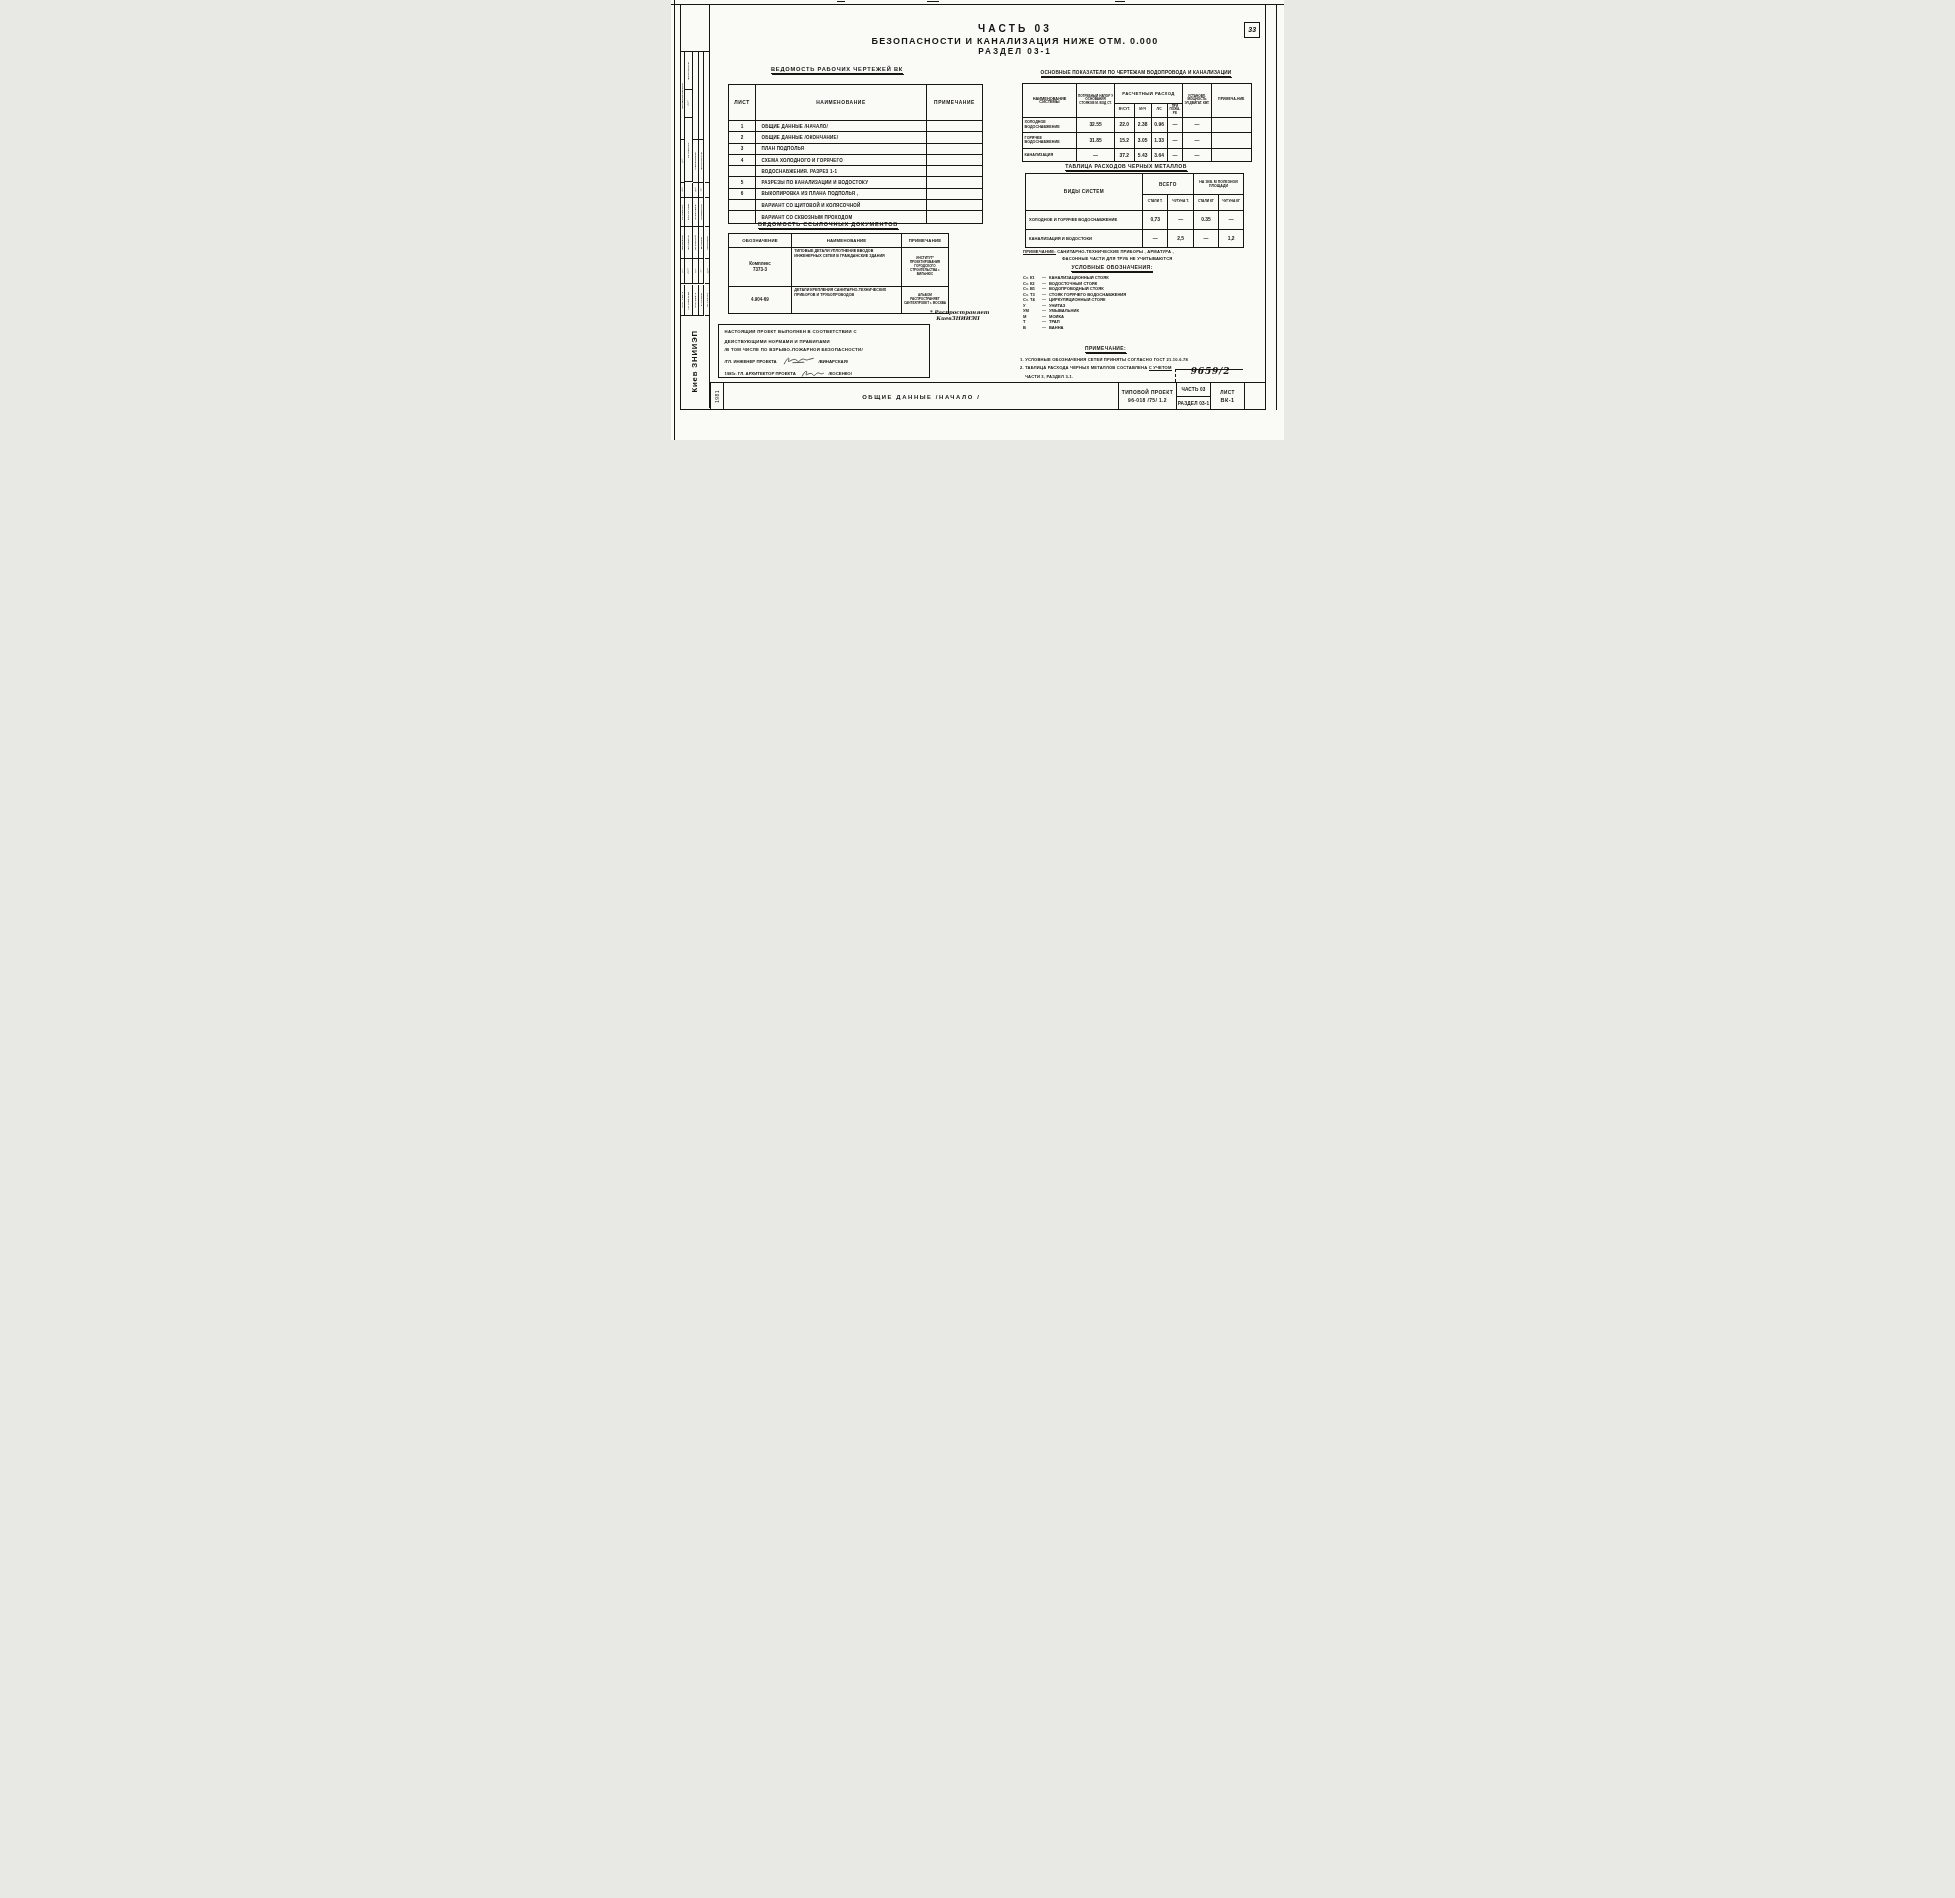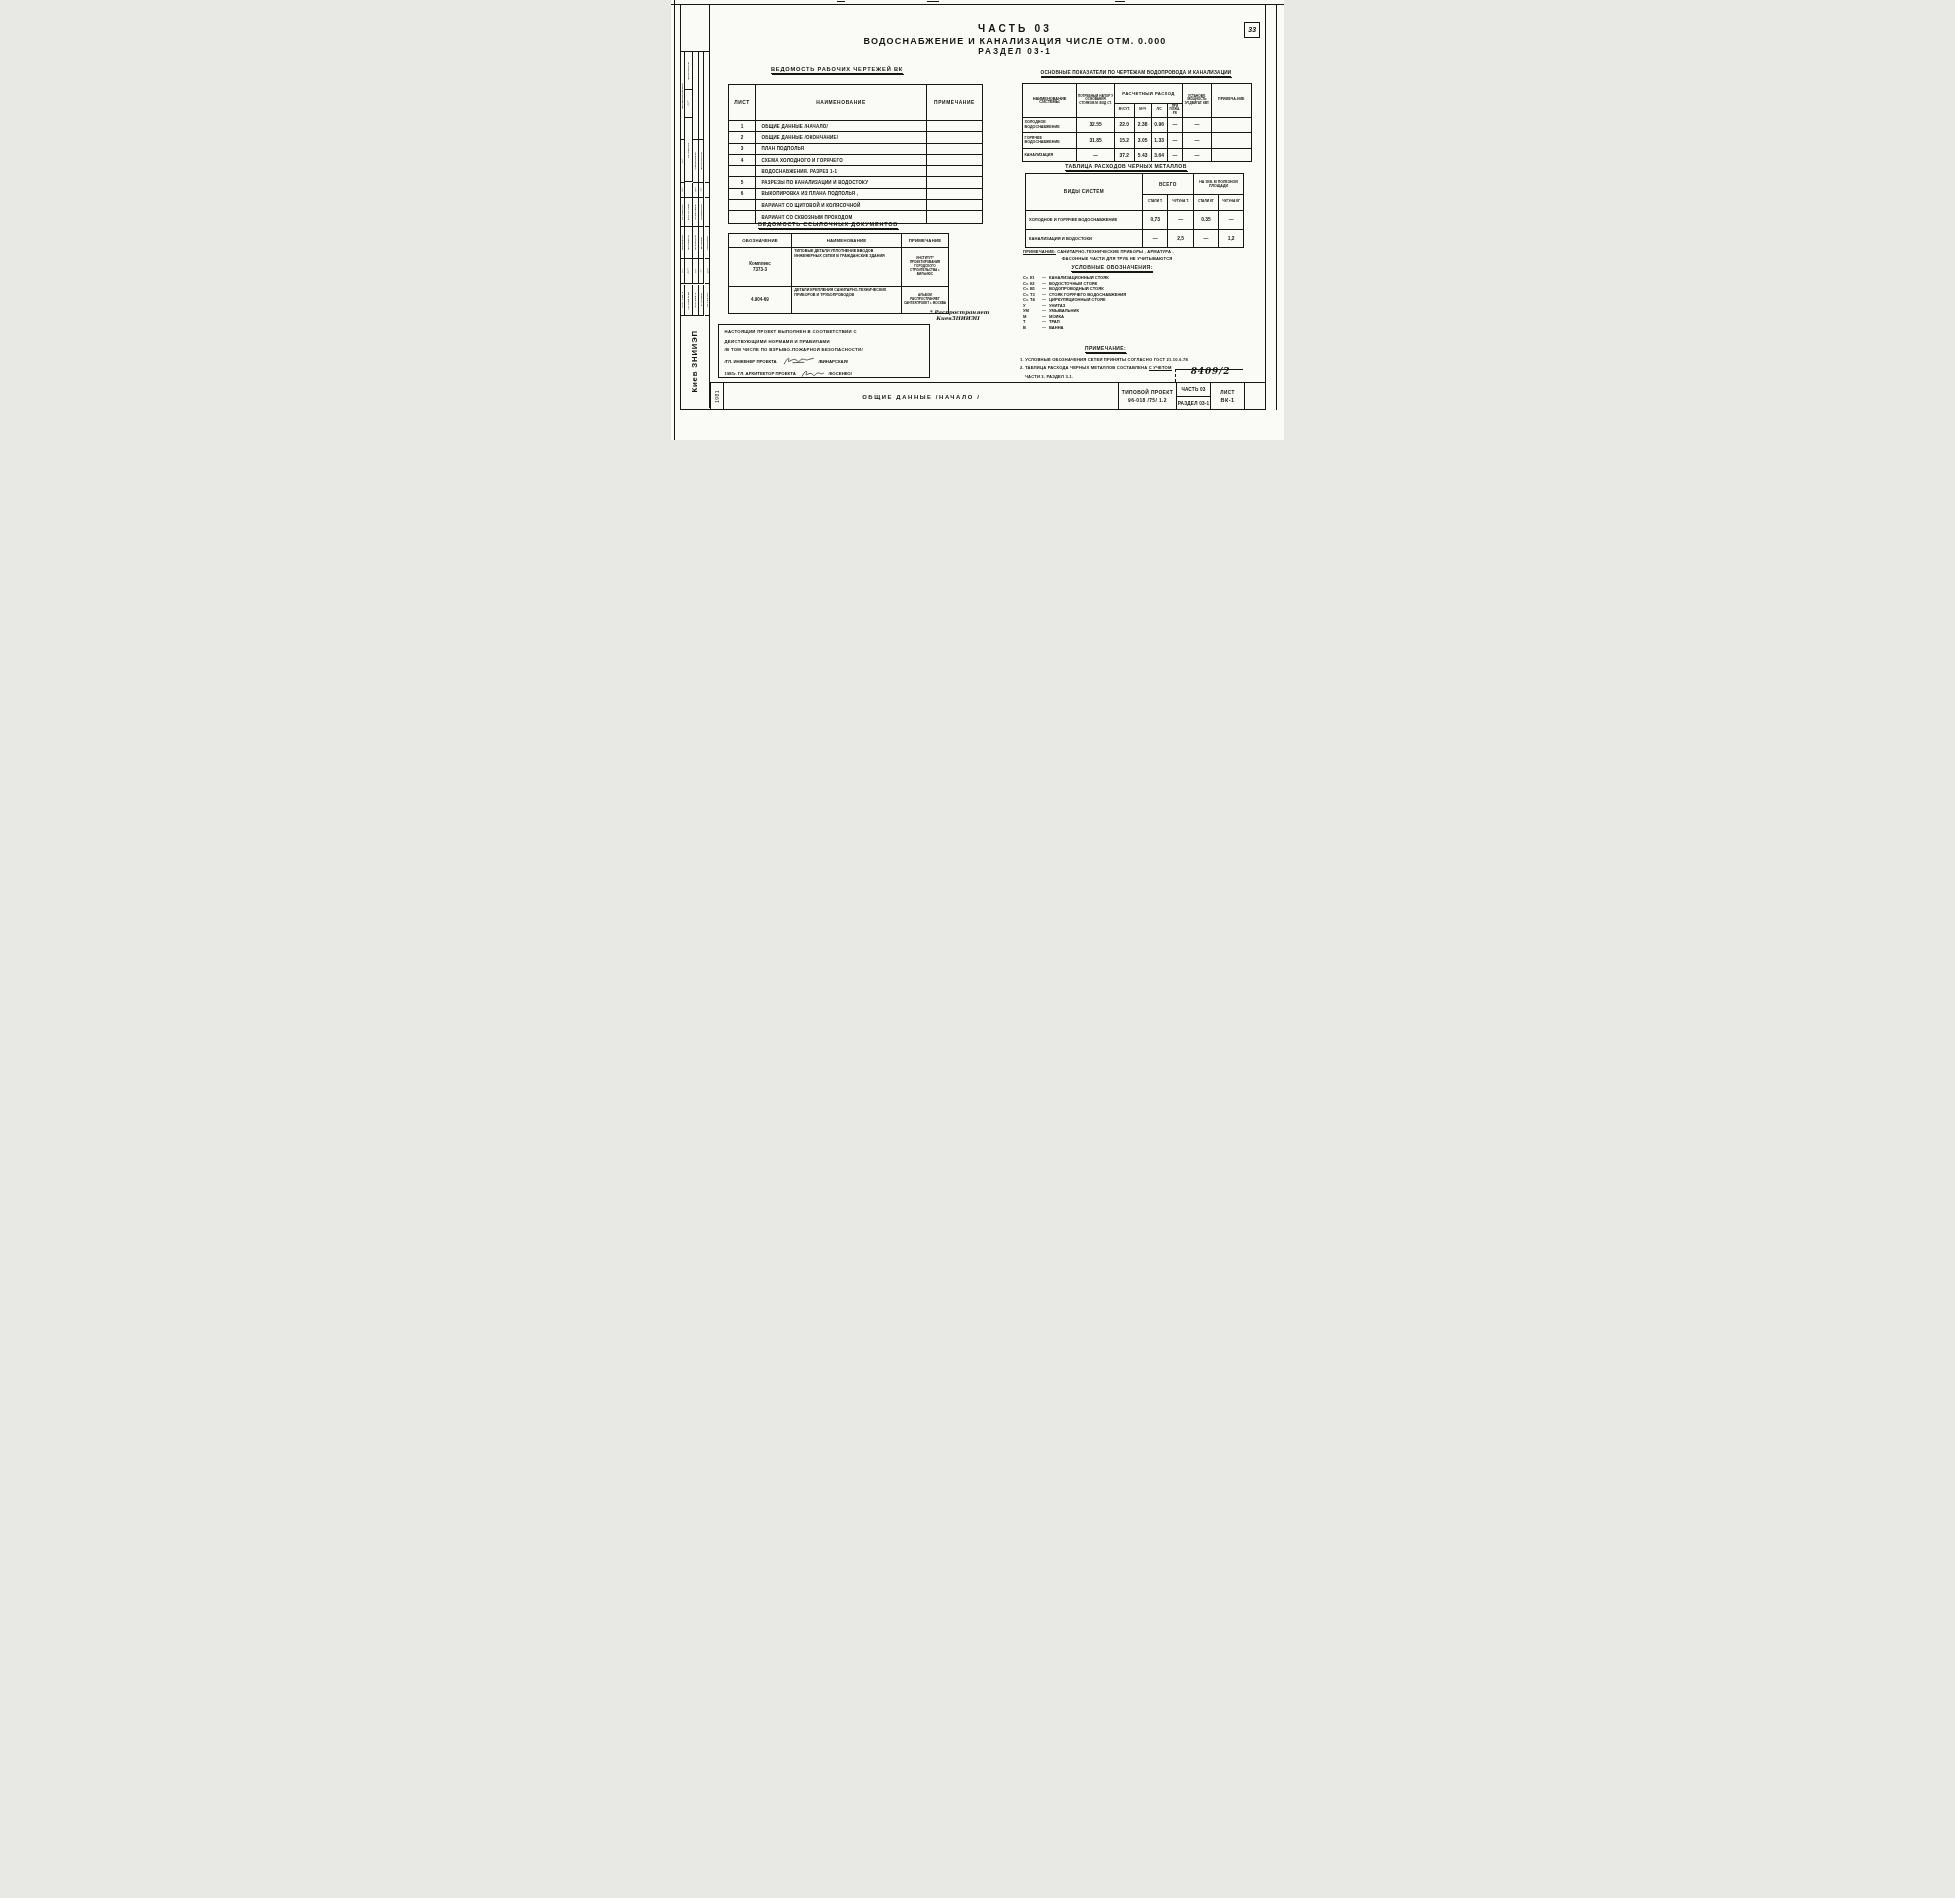--- a/index.html
+++ b/index.html
@@ -115,21 +115,21 @@
   <div class="tick" style="left:256px;top:0.8px;width:11.7px;height:1.2px;"></div>
   <div class="tick" style="left:444px;top:1.2px;width:10.2px;height:1.2px;"></div>
   <div class="frame"></div>
 
   <div class="pageno">
     <span>33</span>
   </div>
 
   <div class="mtitle">
     <div class="mt1">ЧАСТЬ 03</div>
-    <div class="mt2">ВОДОСНАБЖЕНИЕ И КАНАЛИЗАЦИЯ ЧИСЛЕ ОТМ. 0.000</div>
+    <div class="mt2">БЕЗОПАСНОСТИ И КАНАЛИЗАЦИЯ НИЖЕ ОТМ. 0.000</div>
     <div class="mt3">РАЗДЕЛ 03-1</div>
   </div>
 
   <div class="abs sect-title" style="left:70px;top:66px;width:192px;font-size:5.7px;letter-spacing:0.8px;">
     <span class="u2">ВЕДОМОСТЬ РАБОЧИХ ЧЕРТЕЖЕЙ ВК</span>
   </div>
 
   <div class="tbl t-draw">
     <div class="tc hdr">ЛИСТ</div>
     <div class="tc hdr">НАИМЕНОВАНИЕ</div>
@@ -335,21 +335,21 @@
     <span class="u2">ПРИМЕЧАНИЕ:</span>
   </div>
   <div class="ntext" style="left:349px;top:357px;">1. УСЛОВНЫЕ ОБОЗНАЧЕНИЯ СЕТЕЙ ПРИНЯТЫ СОГЛАСНО ГОСТ 21.10.6.78</div>
   <div class="ntext" style="left:349px;top:365px;">
     <span>2. ТАБЛИЦА РАСХОДА ЧЕРНЫХ МЕТАЛЛОВ СОСТАВЛЕНА</span>
     <span class="u1">С УЧЕТОМ</span>
   </div>
   <div class="ntext" style="left:354px;top:374px;">ЧАСТИ 3, РАЗДЕЛ 3-1.</div>
 
   <div class="stampbox"></div>
-  <div class="stamp">8409/2</div>
+  <div class="stamp">9659/2</div>
 
   <div class="tstrip">
     <div class="tcell" style="left:0;width:13.3px;display:flex;align-items:center;justify-content:center;">
       <span class="vt" style="font-size:5.1px;letter-spacing:0.4px;">1981</span>
     </div>
     <div class="tcell doc-title" style="left:13.3px;width:395px;">
       <span>ОБЩИЕ ДАННЫЕ   /НАЧАЛО /</span>
     </div>
     <div class="tcell tp" style="left:408px;width:58px;">
       <span>ТИПОВОЙ ПРОЕКТ</span>

